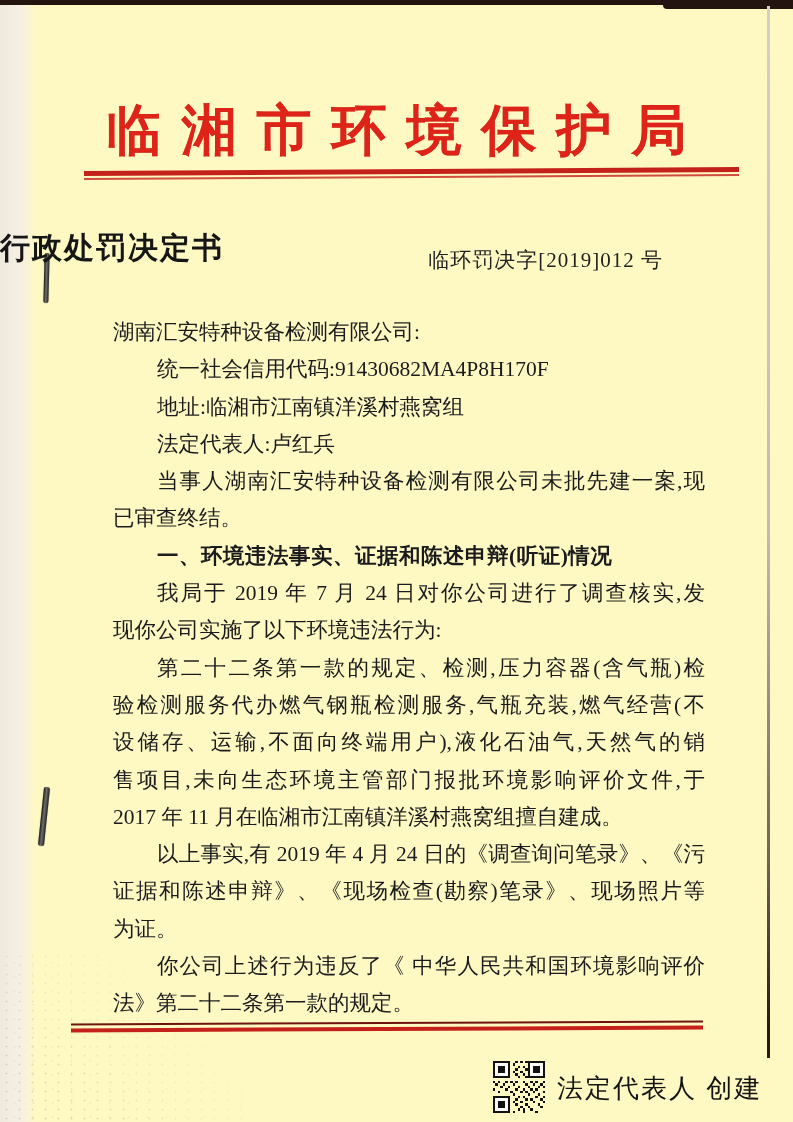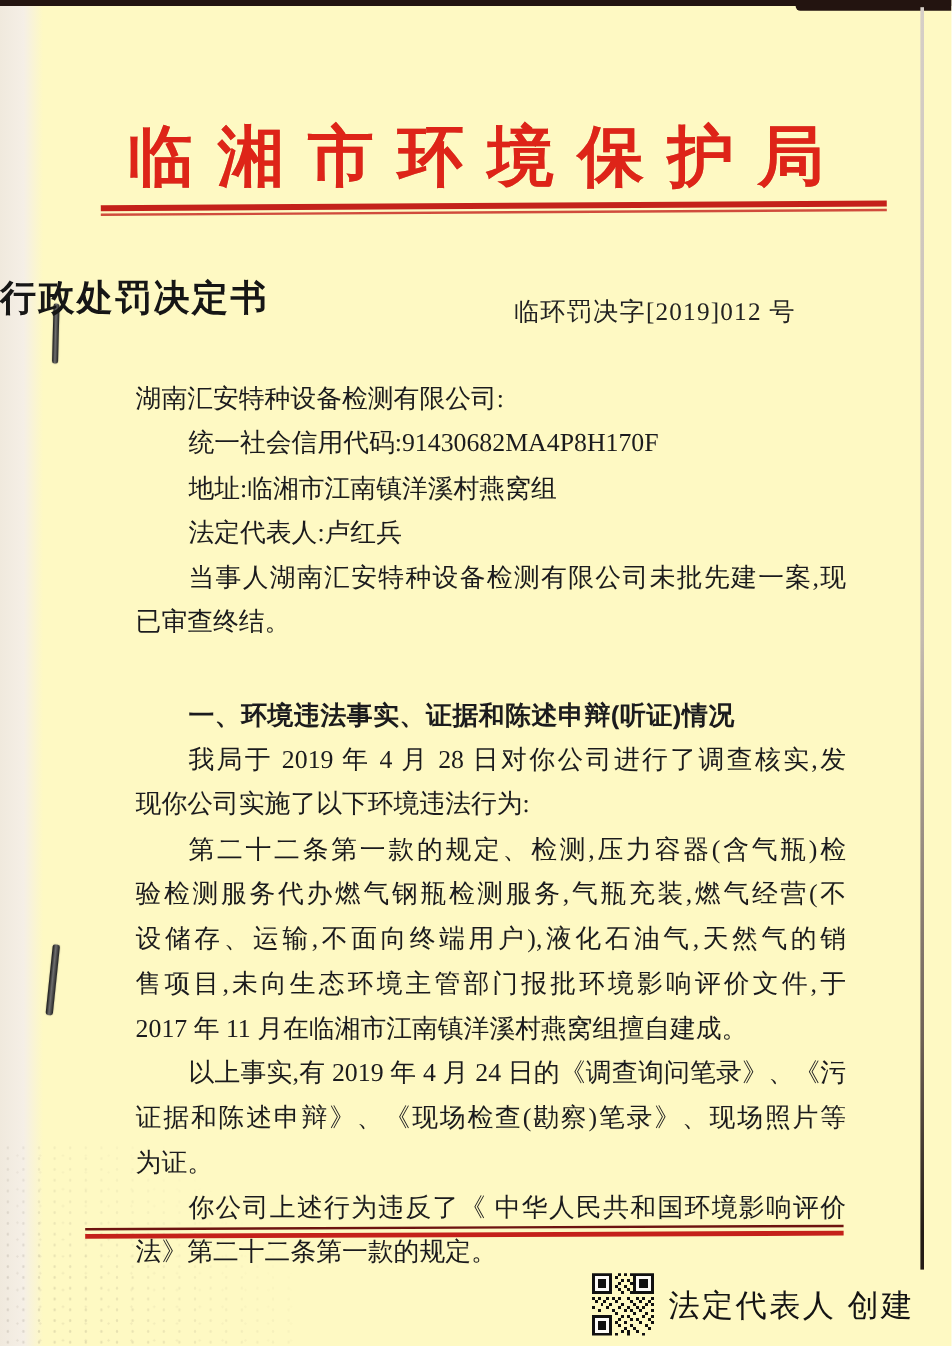--- a/index.html
+++ b/index.html
@@ -78,23 +78,22 @@
   
   .document-body{
     position:absolute;top:314px;left:113px;width:592px;
     font-size:21.5px;color:var(--ink);
   }
   .doc-line{height:37.3px;line-height:37.3px;overflow:hidden;text-align:left;}
   .doc-line.indent{text-indent:44px;}
   .doc-line.fill{text-align:justify;text-align-last:justify;}
   .doc-line.bold{
     font-weight:700;
-    font-family:Liberation Sans, sans-serif;
+    font-family:Liberation Serif, serif;
     letter-spacing:.5px;
-    margin-top:40px;
   }
 
   
   .footer-rule{position:absolute;top:1022px;left:71px;width:632px;transform:rotate(-.25deg);}
   .footer-rule .thin{height:2px;background:#6e1410;}
   .footer-rule .gap{height:3px;}
   .footer-rule .thick{height:4px;background:var(--rule-red);}
 
   
   .qr-wrap{position:absolute;left:493px;top:1061px;width:52px;height:52px;}
@@ -130,21 +129,21 @@
   <div class="doc-title">行政处罚决定书</div>
 
   <div class="document-body">
       <div class="doc-line">湖南汇安特种设备检测有限公司:</div>
       <div class="doc-line indent">统一社会信用代码:91430682MA4P8H170F</div>
       <div class="doc-line indent">地址:临湘市江南镇洋溪村燕窝组</div>
       <div class="doc-line indent">法定代表人:卢红兵</div>
       <div class="doc-line indent fill">当事人湖南汇安特种设备检测有限公司未批先建一案,现</div>
       <div class="doc-line">已审查终结。</div>
       <div class="doc-line indent bold">一、环境违法事实、证据和陈述申辩(听证)情况</div>
-      <div class="doc-line indent fill">我局于 2019 年 4 月 28 日对你公司进行了调查核实,发</div>
+      <div class="doc-line indent fill">我局于 2019 年 7 月 24 日对你公司进行了调查核实,发</div>
       <div class="doc-line">现你公司实施了以下环境违法行为:</div>
       <div class="doc-line indent fill">第二十二条第一款的规定、检测,压力容器(含气瓶)检</div>
       <div class="doc-line fill">验检测服务代办燃气钢瓶检测服务,气瓶充装,燃气经营(不</div>
       <div class="doc-line fill">设储存、运输,不面向终端用户),液化石油气,天然气的销</div>
       <div class="doc-line fill">售项目,未向生态环境主管部门报批环境影响评价文件,于</div>
       <div class="doc-line">2017 年 11 月在临湘市江南镇洋溪村燕窝组擅自建成。</div>
       <div class="doc-line indent fill">以上事实,有 2019 年 4 月 24 日的《调查询问笔录》、《污</div>
       <div class="doc-line fill">证据和陈述申辩》、《现场检查(勘察)笔录》、现场照片等</div>
       <div class="doc-line">为证。</div>
       <div class="doc-line indent fill">你公司上述行为违反了《 中华人民共和国环境影响评价</div>

